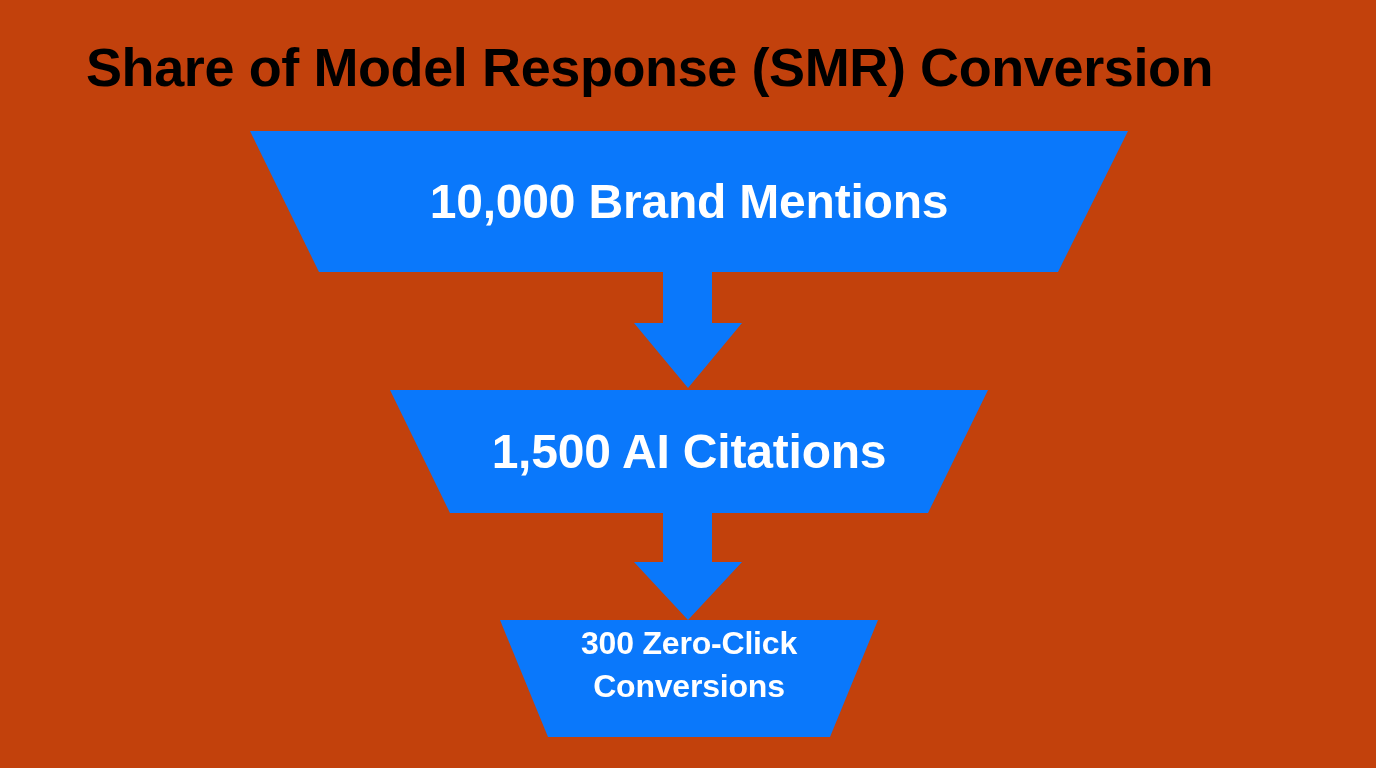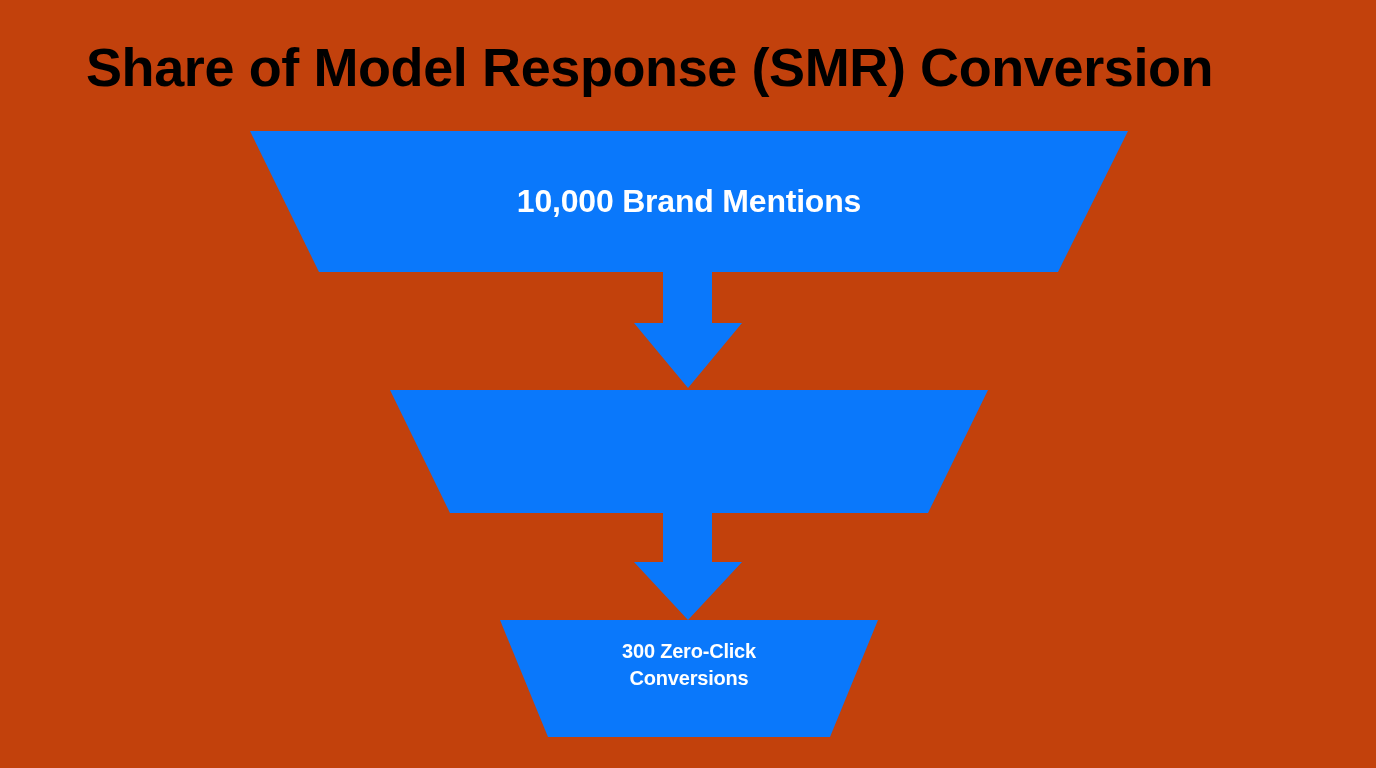--- a/index.html
+++ b/index.html
@@ -59,39 +59,39 @@
     flex-direction: column;
     pointer-events: none;
     letter-spacing: -0.2px;
   }
 
   #stage-label-0 {
     left: 250px;
     top: 131px;
     width: 878px;
     height: 141px;
-    font-size: 32px;
+    font-size: 48px;
     line-height: 1.15;
   }
 
   #stage-label-1 {
     left: 390px;
     top: 390px;
     width: 598px;
     height: 123px;
     font-size: 48px;
     line-height: 1.15;
   }
 
   #stage-label-2 {
     left: 500px;
     top: 620px;
     width: 378px;
     height: 90px;
-    font-size: 20px;
+    font-size: 32px;
     line-height: 1.35;
   }
 
   .stage-line {
     display: block;
     white-space: nowrap;
   }
 </style>
 </head>
 <body>
@@ -110,19 +110,22 @@
 
     <polygon points="663,513 712,513 712,562 742,562 688,620 634,562 663,562" fill="#0a78fb"></polygon>
 
     <polygon points="500,620 878,620 830,737 548,737" fill="#0a78fb"></polygon>
   </svg>
 
   <div class="stage-label" id="stage-label-0">
     <span class="stage-line">10,000 Brand Mentions</span>
   </div>
 
+  <div class="stage-label" id="stage-label-1">
+    <span class="stage-line">1,500 AI Citations</span>
+  </div>
 
   <div class="stage-label" id="stage-label-2">
     <span class="stage-line">300 Zero-Click</span>
     <span class="stage-line">Conversions</span>
   </div>
 
 </div>
 
 </body></html>

